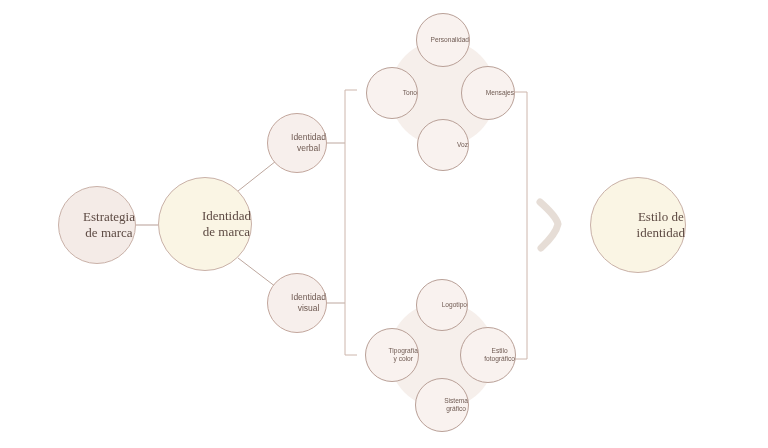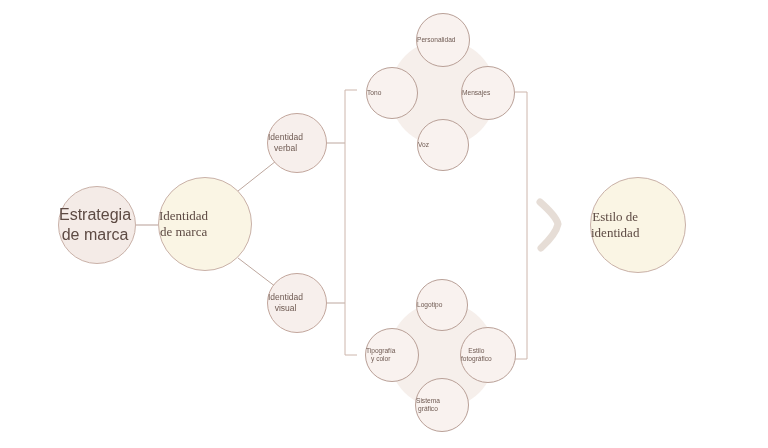--- a/index.html
+++ b/index.html
@@ -25,35 +25,35 @@
     top: 0;
     width: 768px;
     height: 448px;
   }
   .node {
     position: absolute;
     border-radius: 50%;
     box-sizing: border-box;
     display: flex;
     align-items: center;
-    justify-content: flex-start;
+    justify-content: flex-end;
     text-align: center;
     line-height: 1.25;
     color: #6b5750;
   }
   .blob {
     position: absolute;
     border-radius: 50%;
     background: #f6efeb;
   }
   .n-primary {
     background: #f4ebe7;
     border: 1px solid #c9b1a8;
-    font-family: Liberation Sans, sans-serif;
-    font-size: 16px;
+    font-family: Liberation Serif, serif;
+    font-size: 13px;
     color: #5d4a43;
   }
   .n-cream {
     background: #faf5e4;
     border: 1px solid #c9b1a8;
     font-family: "Liberation Serif", serif;
     font-size: 13px;
     color: #5d4a43;
   }
   .n-mid {

